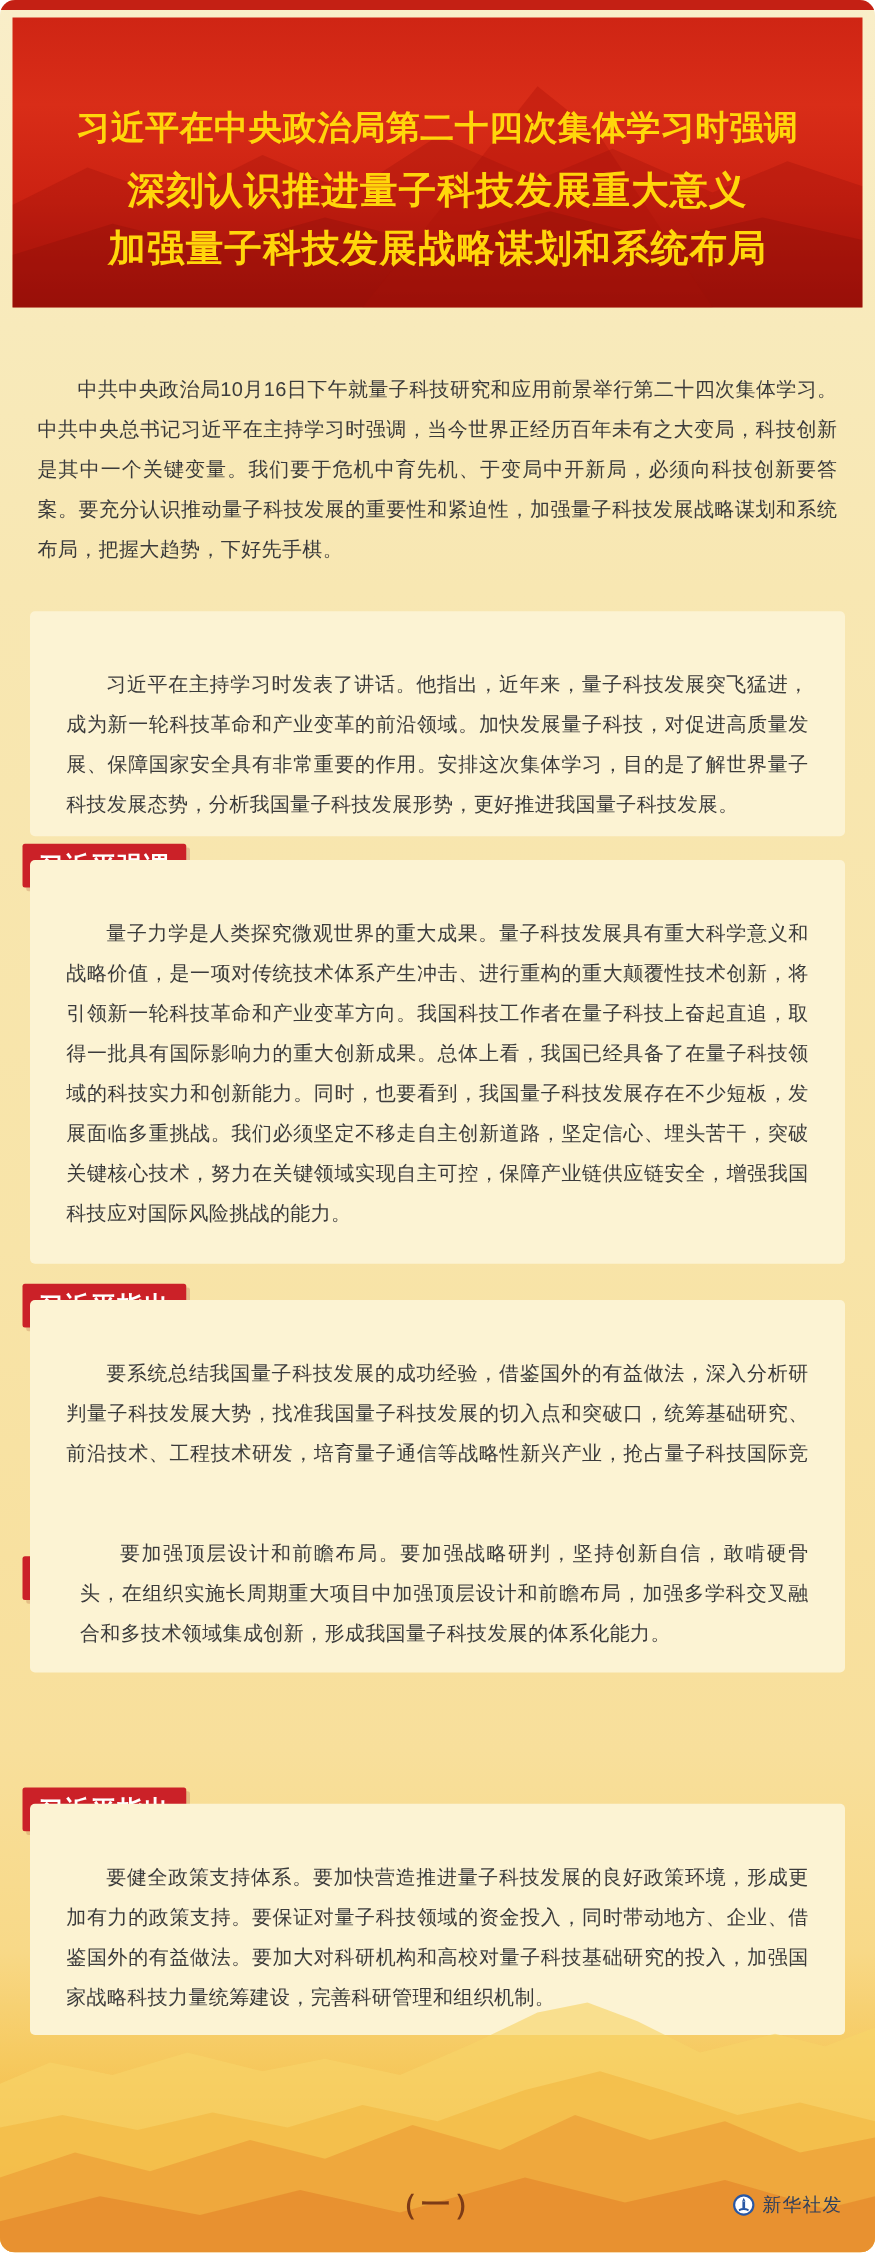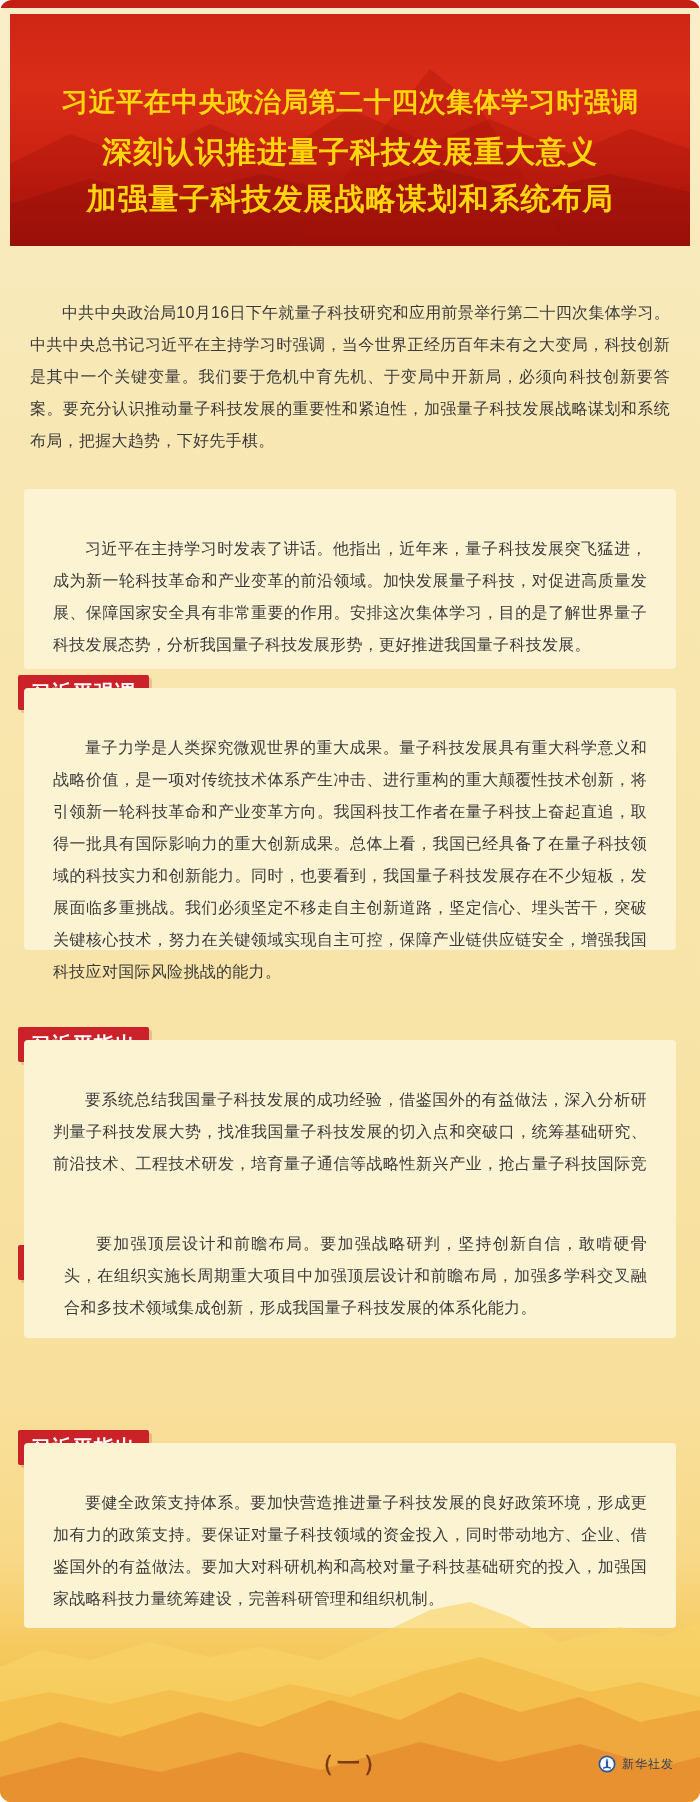--- a/index.html
+++ b/index.html
@@ -33,21 +33,21 @@
     color:#3b3b3b;font-size:16px;line-height:32px;
     text-align:justify;text-indent:2em;letter-spacing:0.3px;
   }
   .intro{position:absolute;top:297px;left:30px;width:640px;}
   .panel{
     position:absolute;left:24px;width:652px;
     background:#fcf3d3;border-radius:4px;
     box-sizing:border-box;padding:44px 29px 0 29px;
   }
   .panel-plain{top:462px;height:180px;margin-top:27px;}
-  .p3{top:688px;height:262px;}
+  .p3{top:688px;height:323px;}
   .p4{top:1040px;height:180px;}
   .p5{top:1184px;height:154px;padding-left:40px;}
   .p6{top:1443px;height:185px;}
   .badge{
     position:absolute;left:18px;width:131px;height:35px;
     background:#cb2128;color:#ffffff;
     font-size:20px;font-weight:bold;letter-spacing:1px;
     display:flex;align-items:center;justify-content:center;
     box-shadow:3px 3px 0 rgba(140,35,20,0.18);
     border-radius:2px;
@@ -56,21 +56,21 @@
   
   .footer-mtns{position:absolute;left:0;bottom:0;width:700px;height:230px;}
   .page-num{
     position:absolute;top:1748px;left:0;width:700px;text-align:center;
     color:#7d3b16;font-size:23px;font-weight:bold;letter-spacing:3px;
   }
   .credit{
     position:absolute;top:1754px;right:26px;height:20px;
     display:flex;align-items:center;gap:6px;
   }
-  .credit-text{color:#31405c;font-size:12px;letter-spacing:1px;}
+  .credit-text{color:#31405c;font-size:15px;letter-spacing:1px;}
   .credit-logo{width:18px;height:18px;display:block;}
 </style>
 </head>
 <body>
 
 <div class="page">
 
   <div class="top-strip"></div>
 
   <div class="banner">

